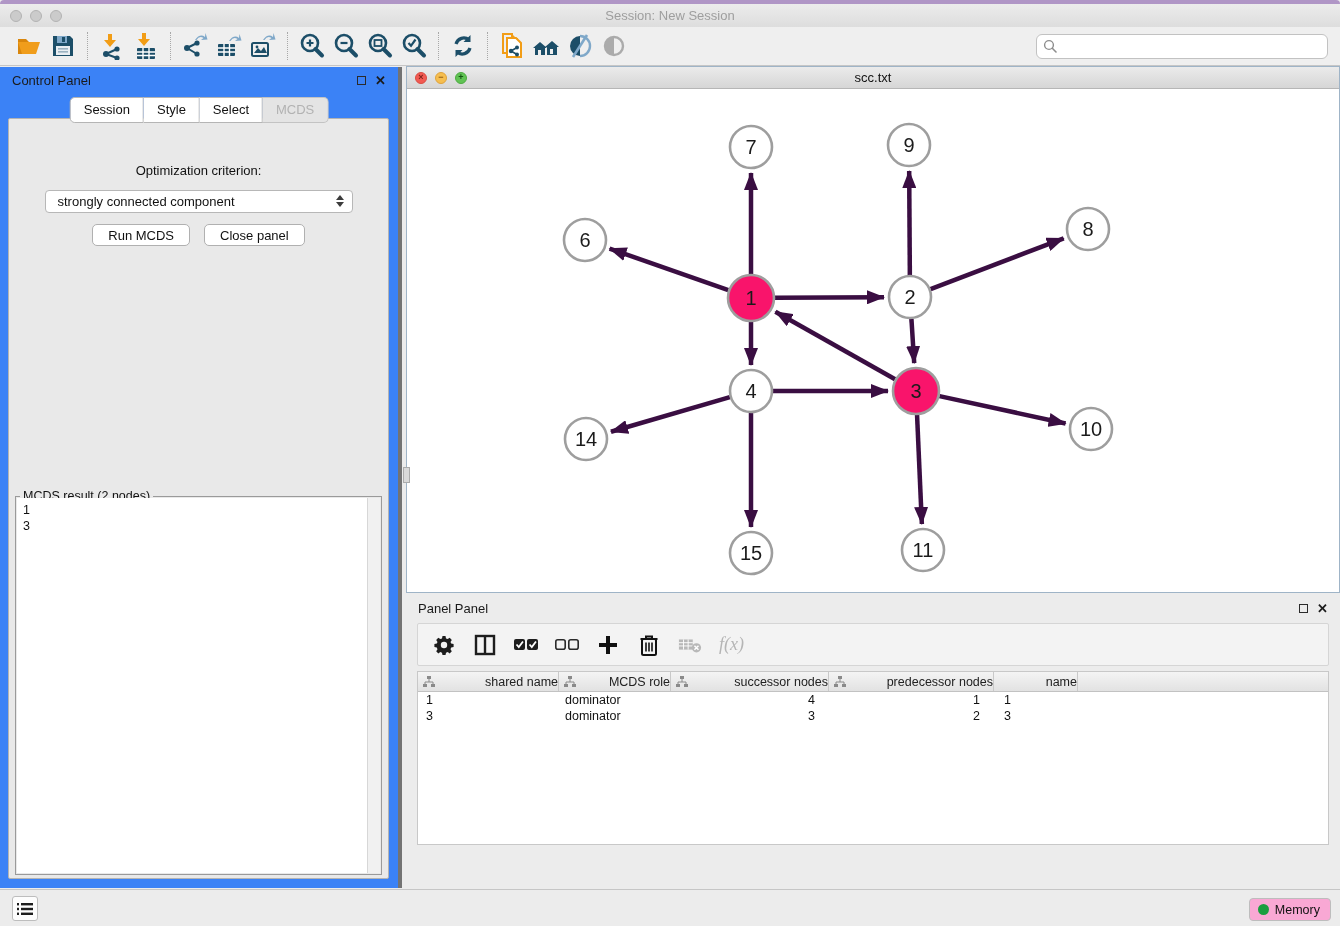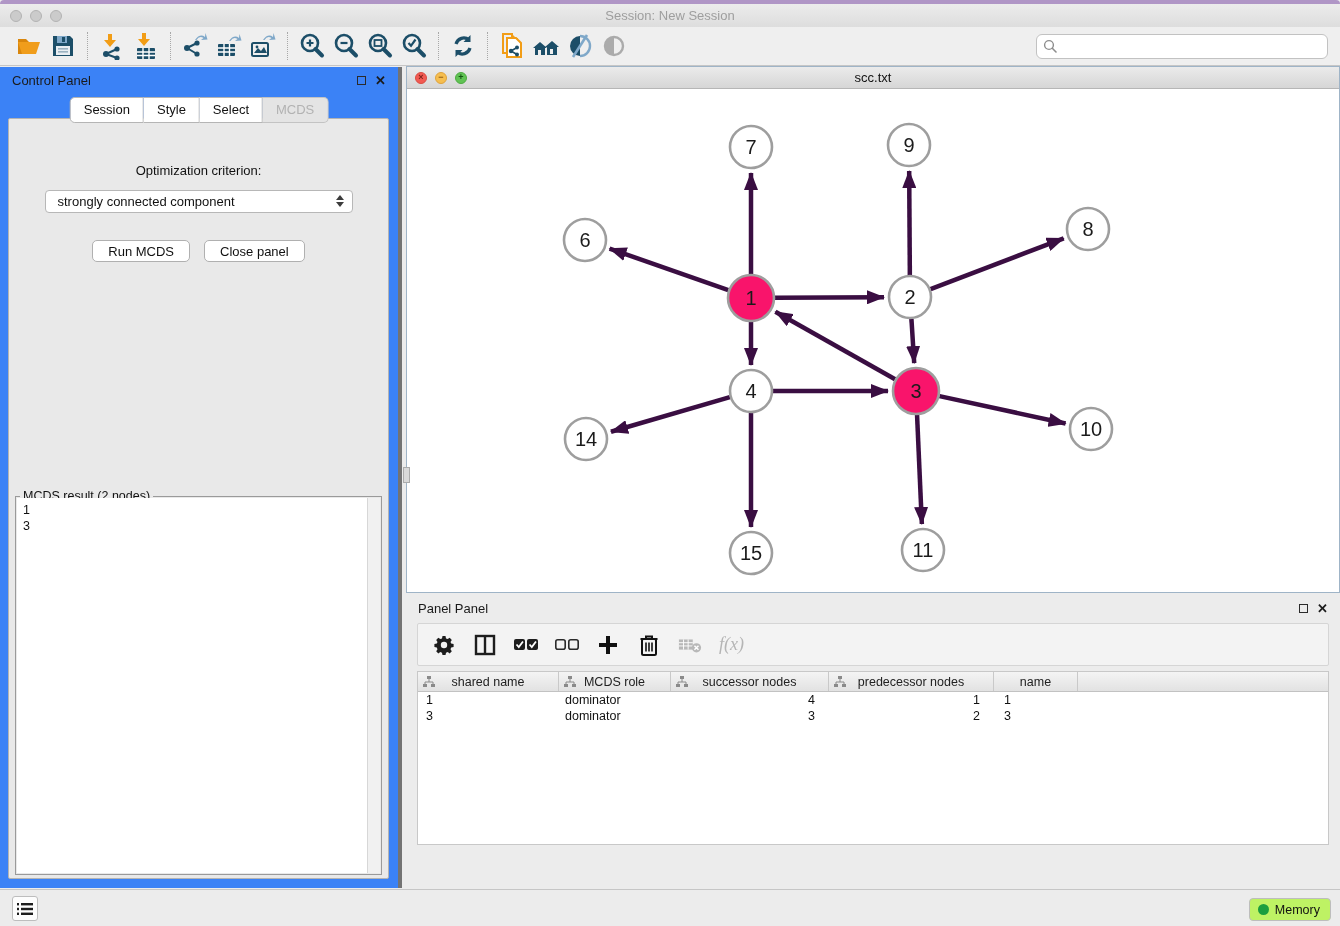--- a/index.html
+++ b/index.html
@@ -48,21 +48,21 @@
 
   .cp-content { position:absolute; top:51px; left:8px; right:9px; bottom:9px; background:#e9e9e9;
                 border:1px solid #b3b3b3; border-radius:2px; }
   .opt-label { margin-top:44px; text-align:center; font-size:13px; color:#111; }
   .dropdown { position:relative; margin:12px auto 0; width:308px; height:23px; background:#fff;
               border:1px solid #b7b7b7; border-radius:4px; display:flex; align-items:center;
               padding:0 24px 0 12px; font-size:13px; color:#111; }
   .dd-steppers { position:absolute; right:8px; top:4px; display:flex; flex-direction:column; gap:2px; }
   .dd-steppers .up { width:0; height:0; border-left:4px solid transparent; border-right:4px solid transparent; border-bottom:5px solid #3c3c3c; }
   .dd-steppers .down { width:0; height:0; border-left:4px solid transparent; border-right:4px solid transparent; border-top:5px solid #3c3c3c; }
-  .btn-row { margin-top:27px; display:flex; justify-content:center; gap:14px; }
+  .btn-row { margin-top:11px; display:flex; justify-content:center; gap:14px; }
   .pbtn { height:22px; padding:0 15px; background:#fff; border:1px solid #b0b0b0; border-radius:5px;
           font-size:13px; color:#111; display:flex; align-items:center; }
 
   .result-box { position:absolute; left:6px; right:6px; top:377px; bottom:3px; border:1px solid #9a9a9a;padding-left:9px; }
   .result-legend { position:absolute; top:-8px; left:4px; background:#e9e9e9; padding:0 3px; font-size:12.5px; color:#111; }
   .result-area { position:absolute; inset:1px; background:#fff; }
   .result-text { padding:4px 6px; font-size:12.5px; color:#111; line-height:16px; }
   .result-scroll { position:absolute; top:0; right:0; width:13px; height:100%; background:#f1f1f1; border-left:1px solid #d7d7d7; }
 
   
@@ -79,36 +79,36 @@
   
   .table-panel { position:absolute; left:406px; top:595px; width:934px; height:293px; background:#ececec; }
   .tp-toolbar { position:absolute; left:11px; right:11px; top:28px; height:43px; background:#f3f3f3;
                 border:1px solid #d5d5d5; border-radius:2px; display:flex; align-items:center; gap:17px; padding:0 14px; }
   .tt-icon { display:flex; align-items:center; justify-content:center; width:24px; height:24px; }
   .fx { font-family:"Liberation Serif", serif; font-style:italic; font-size:18px; color:#b5b5b5; }
 
   .nt-wrap { position:absolute; left:11px; right:11px; top:76px; bottom:43px; background:#fff; border:1px solid #c8c8c8; overflow:hidden; }
   .nt-header { display:flex; height:20px; background:linear-gradient(#f4f4f4,#e2e2e2); border-bottom:1px solid #c2c2c2; }
   .nt-hcell { position:relative; height:100%; border-right:1px solid #c9c9c9; display:flex; align-items:center;
-              justify-content:center; font-size:12.5px; color:#222; }
+              justify-content:flex-end; font-size:12.5px; color:#222; }
   .nt-hcell .tree-ic { position:absolute; left:5px; top:4px; }
   .nt-row { display:flex; height:16px; }
   .nt-cell { font-size:12.5px; color:#111; line-height:16px; white-space:nowrap; overflow:hidden; }
 
   .tp-tabs { position:absolute; bottom:4px; left:50%; transform:translateX(-50%); display:flex; }
   .tp-tab { padding:4px 13px 5px; font-size:13px; background:#fff; color:#111; border:1px solid #b5b5b5; border-left:none; }
   .tp-tab:first-child { border-left:1px solid #b5b5b5; border-radius:5px 0 0 5px; }
   .tp-tab:last-child { border-radius:0 5px 5px 0; }
   .tp-tab.selected { background:#dedede; color:#b0b0b0; border-color:#c3c3c3; }
 
   
   .statusbar { position:absolute; left:0; top:889px; width:100%; height:37px; background:#ececec; border-top:1px solid #c6c6c6; }
   .sb-left-btn { position:absolute; left:12px; top:6px; width:26px; height:25px; background:#fdfdfd;
                  border:1px solid #bdbdbd; border-radius:3px; display:flex; align-items:center; justify-content:center; }
-  .memory-btn { position:absolute; right:9px; top:8px; height:23px; padding:0 10px 0 8px; background:#bef264;
+  .memory-btn { position:absolute; right:9px; top:8px; height:23px; padding:0 10px 0 8px; background:#f9a8d4;
                 border:1px solid #bdbdbd; border-radius:4px; display:flex; align-items:center; gap:6px; font-size:12.5px; color:#111; }
   .mem-dot { width:11px; height:11px; border-radius:50%; background:#1b9e3f; }
 </style>
 </head>
 <body>
 
 <div class="app">
   <div class="top-accent"></div>
 
   <div class="titlebar">

